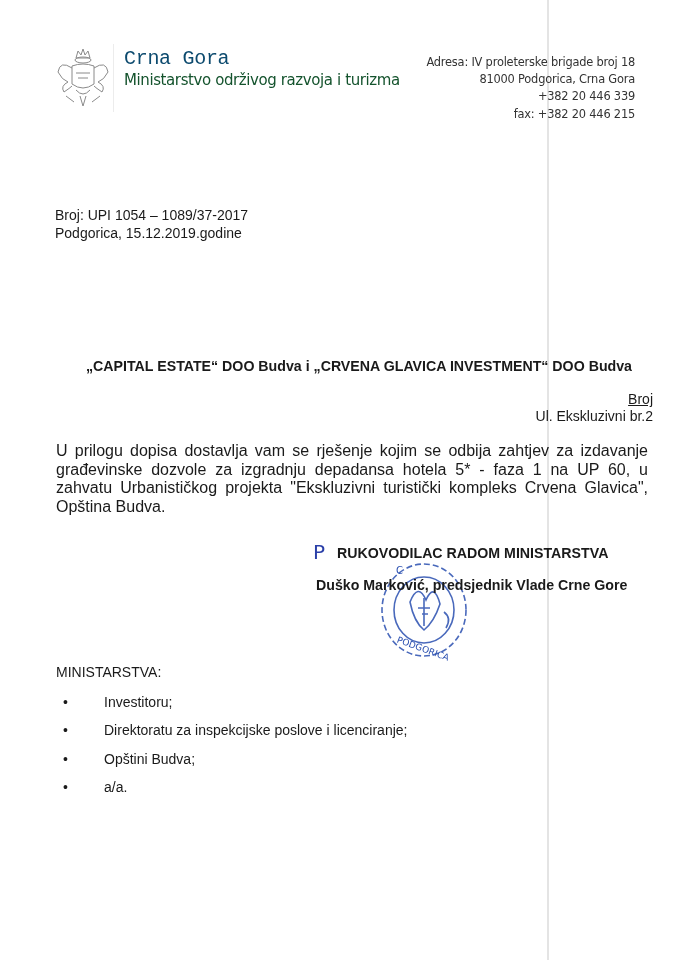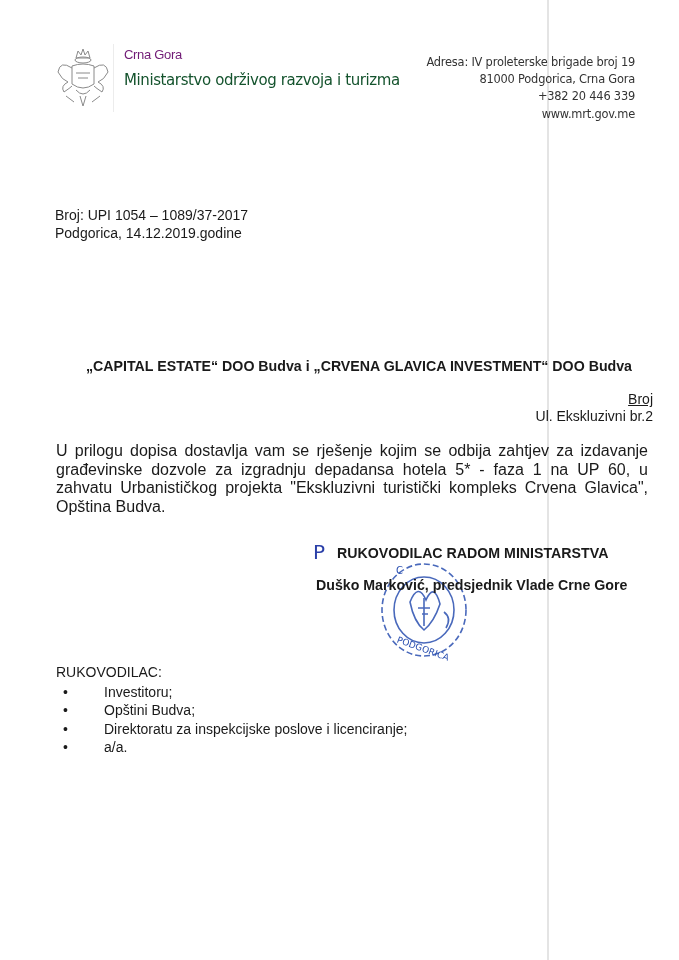--- a/index.html
+++ b/index.html
@@ -2,35 +2,35 @@
 <html><head>
 <meta charset="utf-8">
 <style>
   html, body { margin:0; padding:0; }
   body { width:679px; height:960px; background:#ffffff; position:relative; overflow:hidden; color:#1a1a1a; }
   .abs { position:absolute; }
   .sans { font-family: "Liberation Sans", sans-serif; }
   .vline { position:absolute; left:547px; top:0; width:2px; height:960px; background:#e4e4e4; }
   .emblem { left:54px; top:46px; width:58px; height:66px; }
   .hdr-divider { left:113px; top:44px; width:1px; height:68px; background:#ececec; }
-  .org1 { left:124px; top:47px; font-size:13px; font-family:Liberation Sans, sans-serif; color:#701a75; letter-spacing:-0.3px; }
+  .org1 { left:124px; top:47px; font-size:20px; font-family:Liberation Mono, monospace; color:#0c4a6e; letter-spacing:-0.3px; }
   .org2 { left:124px; top:71px; font-size:15px; font-family:"DejaVu Sans", sans-serif; color:#14532d; letter-spacing:-0.4px; }
   .addr { right:44px; top:54px; text-align:right; font-family:"DejaVu Sans", sans-serif; font-size:11.4px; line-height:17.2px; color:#333; letter-spacing:-0.2px; }
   .ref { left:55px; top:206px; font-size:14px; line-height:18px; }
   .recipient { left:86px; top:358px; font-size:14.2px; font-weight:bold; }
   .city { right:26px; top:391px; font-size:14px; text-decoration:underline; }
   .street { right:26px; top:408px; font-size:14px; }
   .body-text { left:56px; top:442px; width:592px; font-size:16px; line-height:18.6px; text-align:justify; }
   .sig-mark { left:313px; top:540px; font-size:20px; color:#2a3fa8; font-family:"DejaVu Sans", sans-serif; }
   .sig-title { left:337px; top:545px; font-size:14.2px; font-weight:bold;text-align:right; }
   .sig-name { left:316px; top:577px; font-size:14.2px; font-weight:bold; }
   .stamp { left:378px; top:552px; width:92px; height:112px; }
   .dost { left:56px; top:664px; font-size:14px; }
   .dlist { left:56px; top:683px; font-size:14px; line-height:18.4px; margin:0; padding:0; list-style:none; }
-  .dlist li { position:relative; padding-left:48px; }
+  .dlist li { position:relative; padding-left:48px;margin-top:10px; }
   .dlist li::before { content:"•"; position:absolute; left:7px; top:0; }
 </style>
 </head>
 <body>
 
 <div class="vline"></div>
 
 <svg class="abs emblem" viewBox="0 0 58 66">
   <g fill="none" stroke="#8a8a8a" stroke-width="1">
     <path d="M22 12 L24 5 L27 9 L29 3 L31 9 L34 5 L36 12 Z"></path>
@@ -41,29 +41,29 @@
     <path d="M22 27 L36 27 M24 32 L34 32"></path>
     <path d="M22 44 Q29 52 36 44 M26 50 L29 60 L32 50"></path>
     <path d="M12 50 L20 56 M46 50 L38 56"></path>
   </g>
 </svg>
 <div class="abs hdr-divider"></div>
 <div class="abs org1">Crna Gora</div>
 <div class="abs org2">Ministarstvo održivog razvoja  i turizma</div>
 
 <div class="abs addr">
-  <div>Adresa: IV proleterske brigade broj 19</div>
+  <div>Adresa: IV proleterske brigade broj 18</div>
   <div>81000 Podgorica, Crna Gora</div>
   <div>+382 20 446 339</div>
-  <div>www.mrt.gov.me</div>
+  <div>fax: +382 20 446 215</div>
 </div>
 
 <div class="abs ref sans">
   <div>Broj: UPI 1054 – 1089/37-2017</div>
-  <div>Podgorica, 14.12.2019.godine</div>
+  <div>Podgorica, 15.12.2019.godine</div>
 </div>
 
 <div class="abs recipient sans">„CAPITAL ESTATE“ DOO Budva i „CRVENA GLAVICA INVESTMENT“ DOO Budva</div>
 <div class="abs city sans">Broj</div>
 <div class="abs street sans">Ul. Ekskluzivni br.2</div>
 
 <div class="abs body-text sans">U prilogu dopisa dostavlja vam se rješenje kojim se odbija zahtjev za izdavanje građevinske dozvole za izgradnju depadansa hotela 5* - faza 1 na UP 60, u zahvatu Urbanističkog projekta "Ekskluzivni turistički kompleks Crvena Glavica", Opština Budva.</div>
 
 <svg class="abs stamp" viewBox="0 0 92 112">
   <g fill="none" stroke="#2a4fb0" stroke-width="1.6" opacity="0.85">
@@ -73,19 +73,19 @@
     <path d="M40 56 L52 56 M44 62 L50 62 M46 46 L46 74"></path>
     <path d="M66 60 Q74 66 68 76"></path>
   </g>
   <text x="18" y="100" font-size="9" fill="#2a4fb0" font-family="DejaVu Sans, sans-serif" transform="rotate(20 46 96)">PODGORICA</text>
   <text x="18" y="22" font-size="10" fill="#2a4fb0" font-family="DejaVu Sans, sans-serif">C</text>
 </svg>
 <div class="abs sig-mark">P</div>
 <div class="abs sig-title sans">RUKOVODILAC RADOM  MINISTARSTVA</div>
 <div class="abs sig-name sans">Duško Marković, predsjednik Vlade Crne Gore</div>
 
-<div class="abs dost sans">RUKOVODILAC:</div>
+<div class="abs dost sans">MINISTARSTVA:</div>
 <ul class="abs dlist sans">
   <li>Investitoru;</li>
+  <li>Direktoratu za inspekcijske poslove i licenciranje;</li>
   <li>Opštini Budva;</li>
-  <li>Direktoratu za inspekcijske poslove i licenciranje;</li>
   <li>a/a.</li>
 </ul>
 
 </body></html>

